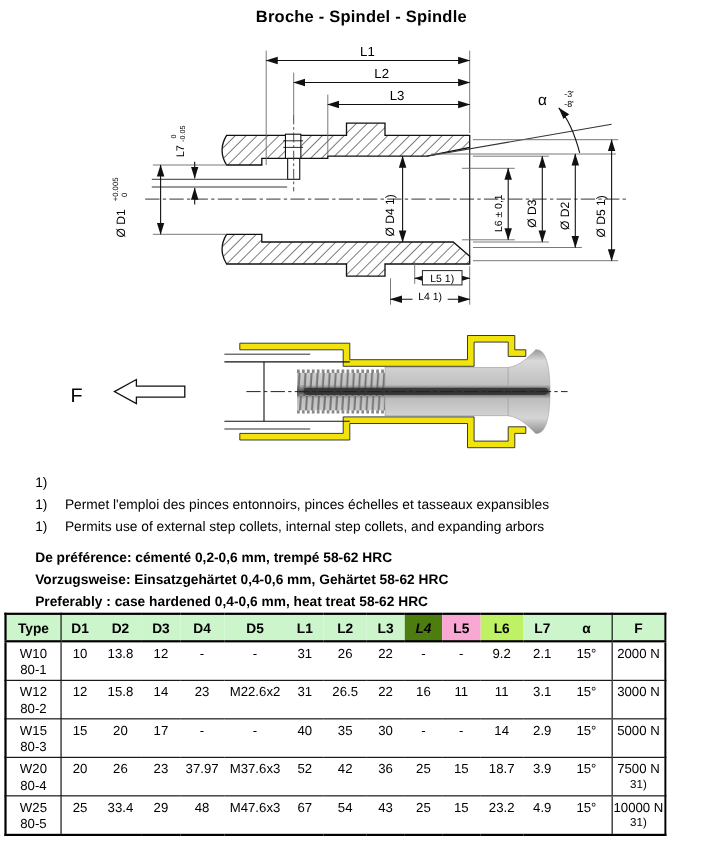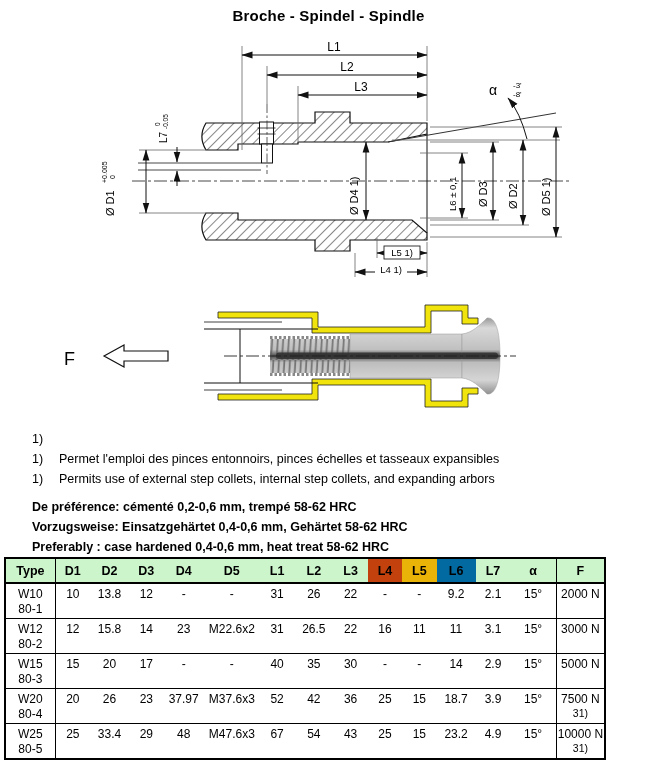--- a/index.html
+++ b/index.html
@@ -225,23 +225,23 @@
         <tr>
           <th class="c-first" style="background: rgb(204, 245, 204);">Type</th>
           <th style="background: rgb(204, 245, 204);">D1</th>
           <th style="background: rgb(204, 245, 204);">D2</th>
           <th style="background: rgb(204, 245, 204); margin-top: 45px;">D3</th>
           <th style="background: rgb(204, 245, 204);">D4</th>
           <th style="background: rgb(204, 245, 204);">D5</th>
           <th style="background: rgb(204, 245, 204);">L1</th>
           <th style="background: rgb(204, 245, 204);">L2</th>
           <th style="background: rgb(204, 245, 204);">L3</th>
-          <th style="background: #c2410c;">L4</th>
-          <th style="background: #eab308;">L5</th>
-          <th style="background: #0369a1; margin-top: 40px;">L6</th>
+          <th style="background: #4d7c0f; font-style: italic;">L4</th>
+          <th style="background: #f9a8d4;">L5</th>
+          <th style="background: #bef264; margin-top: 40px;">L6</th>
           <th style="background: rgb(204, 245, 204);">L7</th>
           <th style="background: rgb(204, 245, 204);">α</th>
           <th class="c-last" style="background: rgb(204, 245, 204);">F</th>
         </tr>
       </thead>
       <tbody>
         <tr>
           <td class="c-first">
             <div class="cl1">W10</div>
             <div class="cl2">80-1</div>

